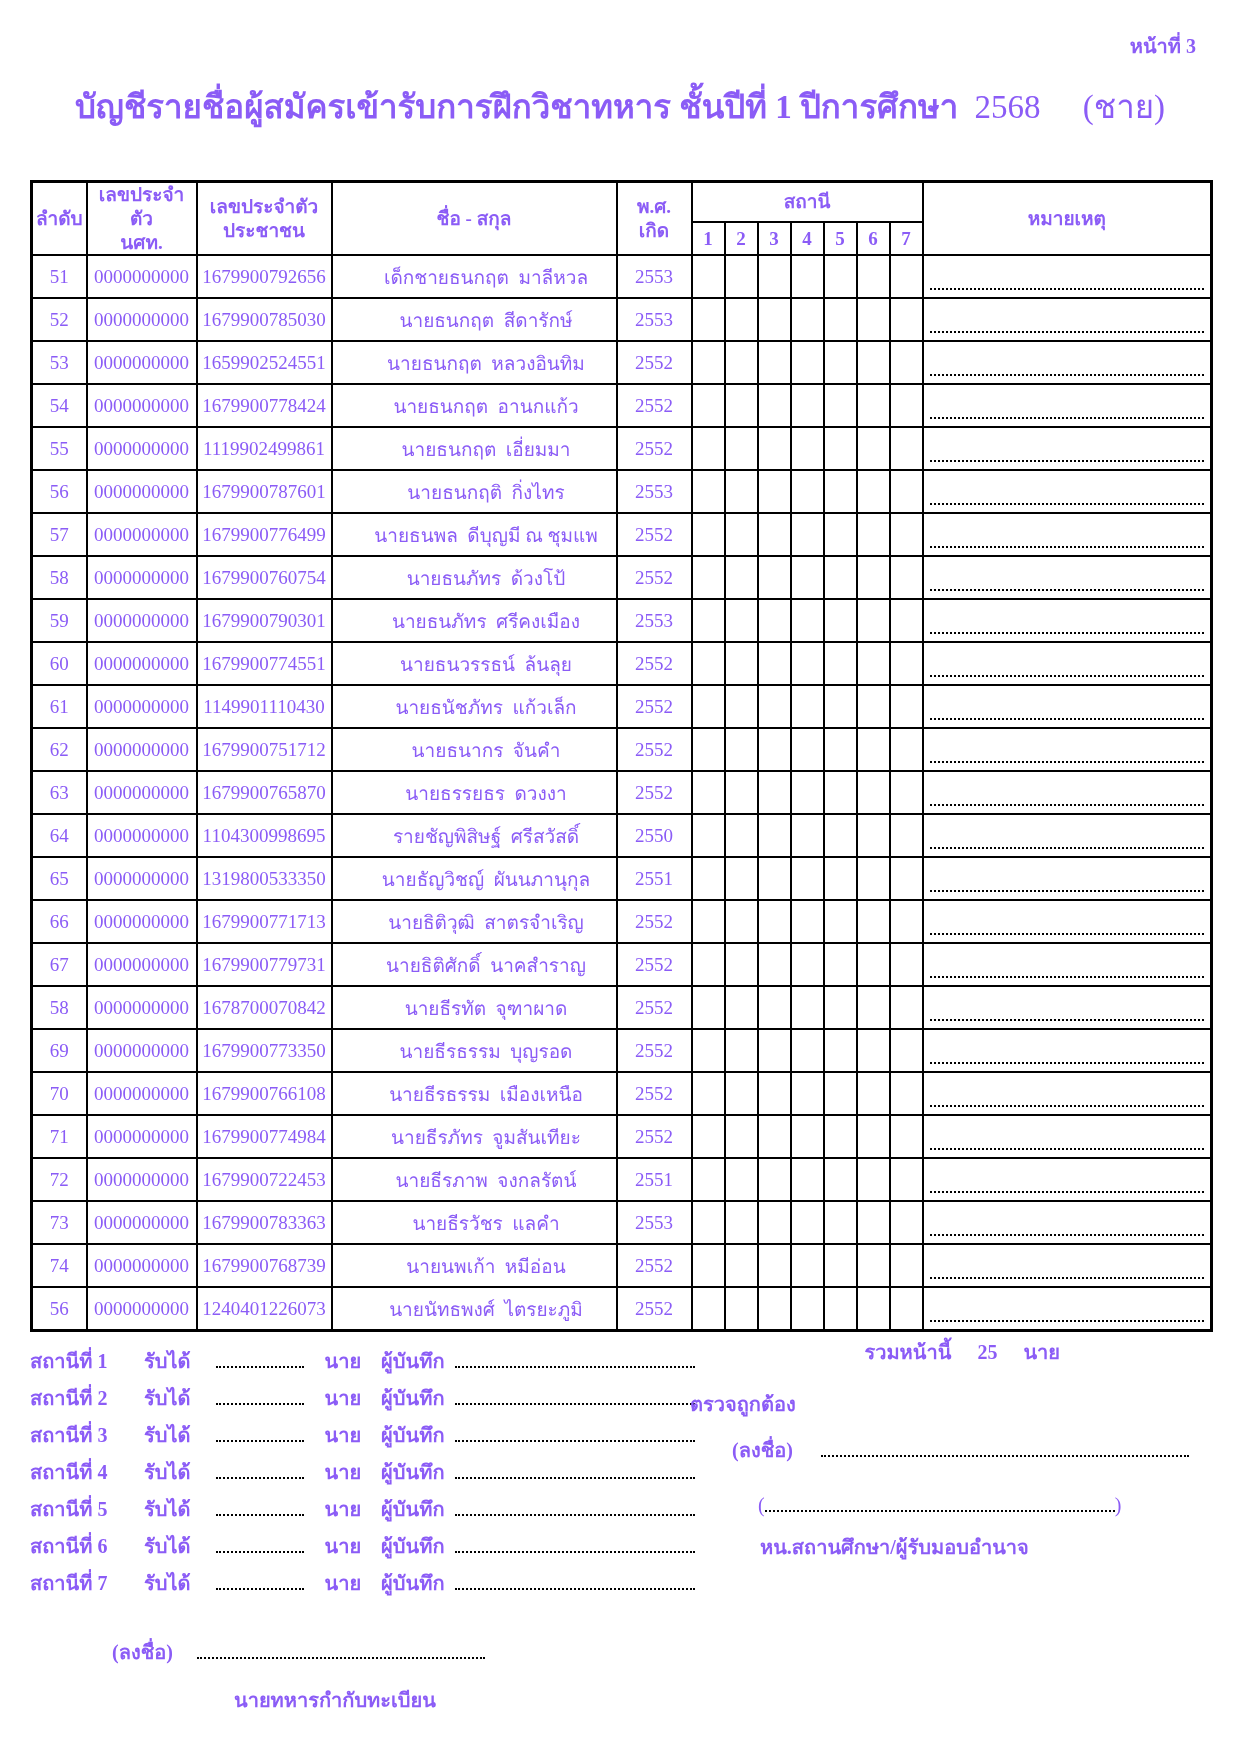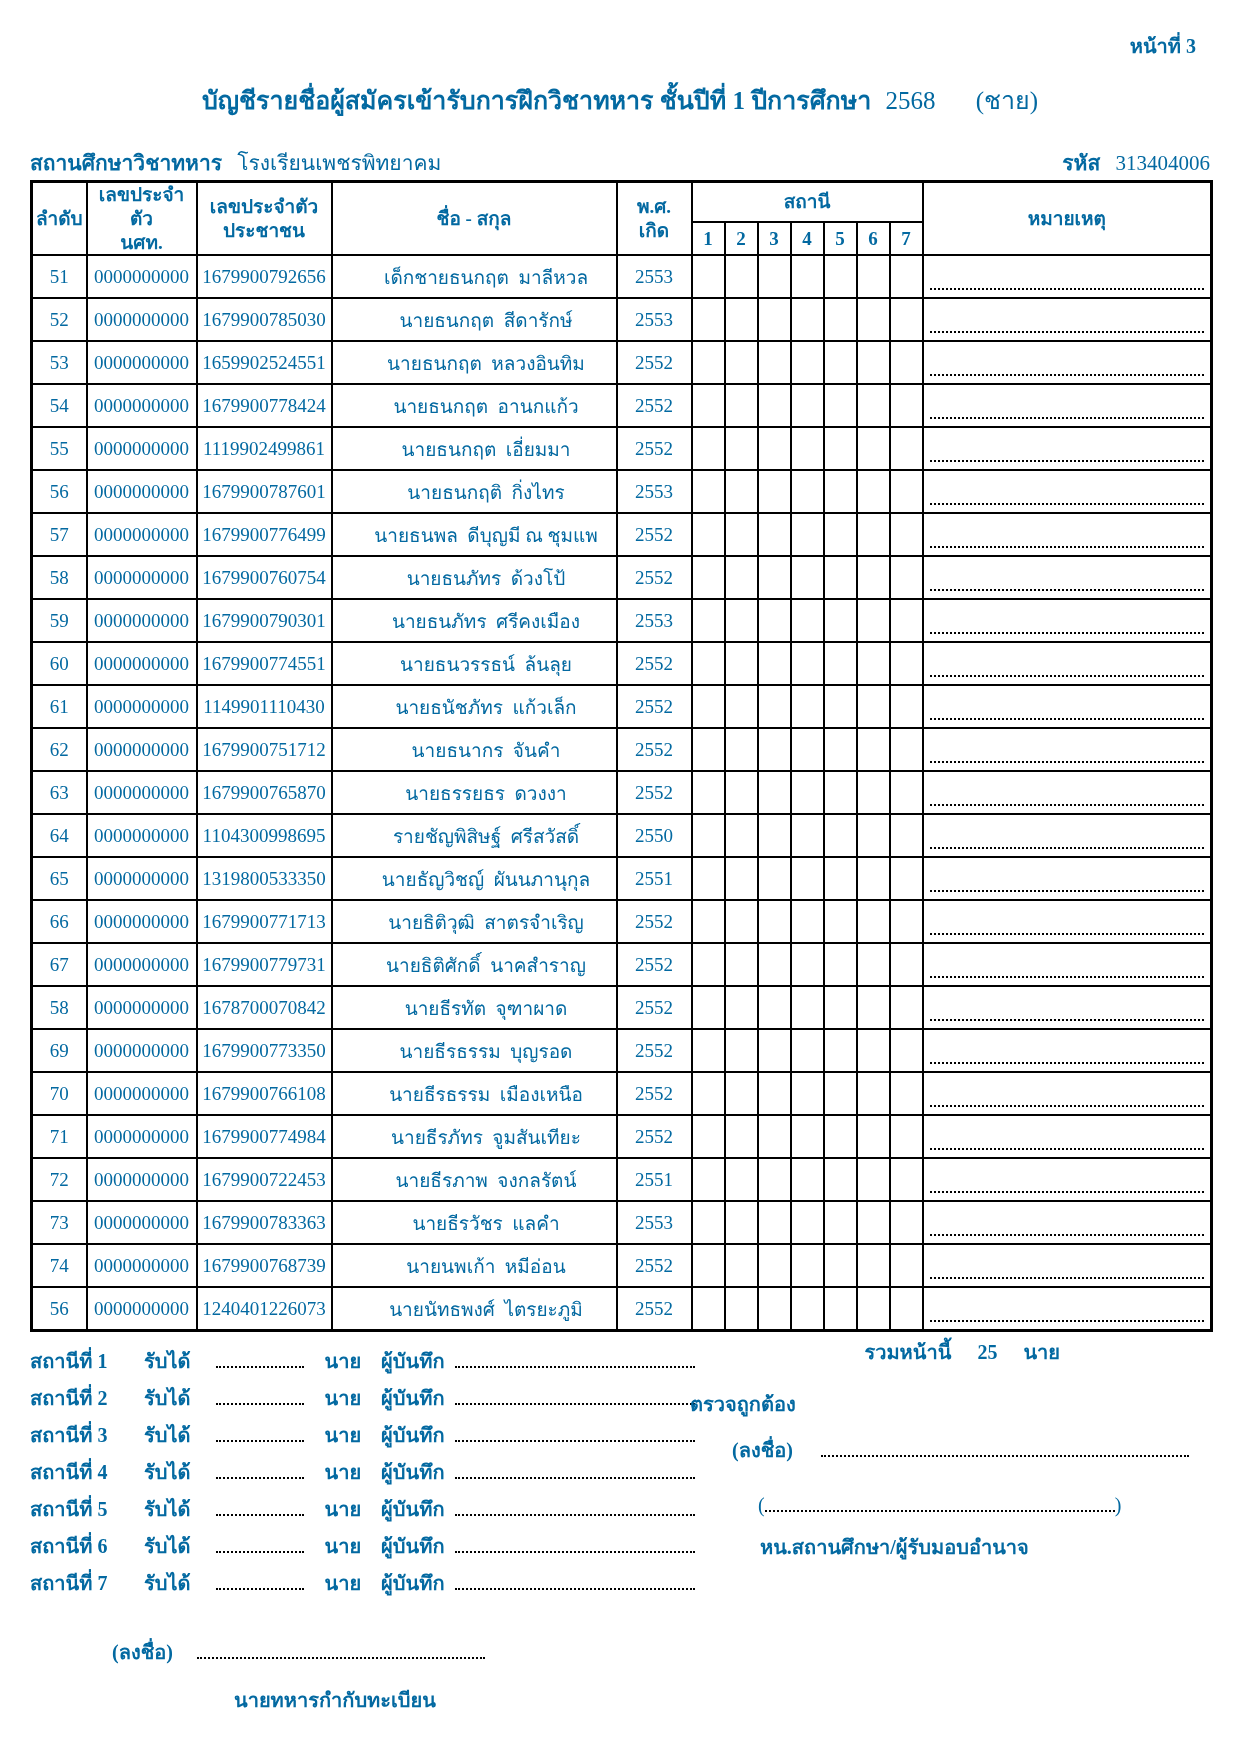--- a/index.html
+++ b/index.html
@@ -1,23 +1,23 @@
 <!DOCTYPE html>
 <html><head>
 <meta charset="utf-8">
 <style>
   * { margin:0; padding:0; box-sizing:border-box; }
   body { background:#fff; }
   .page {
     position:relative; width:1240px; height:1755px; margin:0 auto;
-    background:#fff; color:#0369a1;
+    background:#fff; color:#8b5cf6;
     font-family:"Liberation Serif","DejaVu Serif",serif;
   }
   .page-number { position:absolute; top:30px; right:44px; font-size:20px; font-weight:bold; }
-  .doc-title { position:absolute; top:80px; left:0; width:100%; text-align:center; font-size:25px; }
+  .doc-title { position:absolute; top:80px; left:0; width:100%; text-align:center; font-size:33px; }
   .doc-title .bold { font-weight:bold; }
   .doc-title .year { font-weight:normal; margin-left:8px; }
   .doc-title .gender { font-weight:normal; margin-left:34px; }
   .school-line { position:absolute; top:146px; left:30px; width:1180px; display:flex; justify-content:space-between; font-size:21px; }
   .school-line .lbl { font-weight:bold; }
   .school-line .val { font-weight:normal; margin-left:10px; }
 
   table.roster {
     position:absolute; top:180px; left:30px; width:1180px;
     border-collapse:collapse; table-layout:fixed;
@@ -69,30 +69,20 @@
 <div class="page">
 
   <div class="page-number">หน้าที่ 3</div>
 
   <div class="doc-title">
     <span class="bold">บัญชีรายชื่อผู้สมัครเข้ารับการฝึกวิชาทหาร  ชั้นปีที่ 1  ปีการศึกษา</span>
     <span class="year">2568</span>
     <span class="gender">(ชาย)</span>
   </div>
 
-  <div class="school-line">
-    <span>
-      <span class="lbl">สถานศึกษาวิชาทหาร</span>
-      <span class="val">โรงเรียนเพชรพิทยาคม</span>
-    </span>
-    <span>
-      <span class="lbl">รหัส</span>
-      <span class="val">313404006</span>
-    </span>
-  </div>
 
   <table class="roster">
     <colgroup>
       <col style="width:55px">
         <col style="width:110px">
         <col style="width:135px">
       <col style="width:285px">
         <col style="width:75px">
       <col style="width:33px">
         <col style="width:33px">

